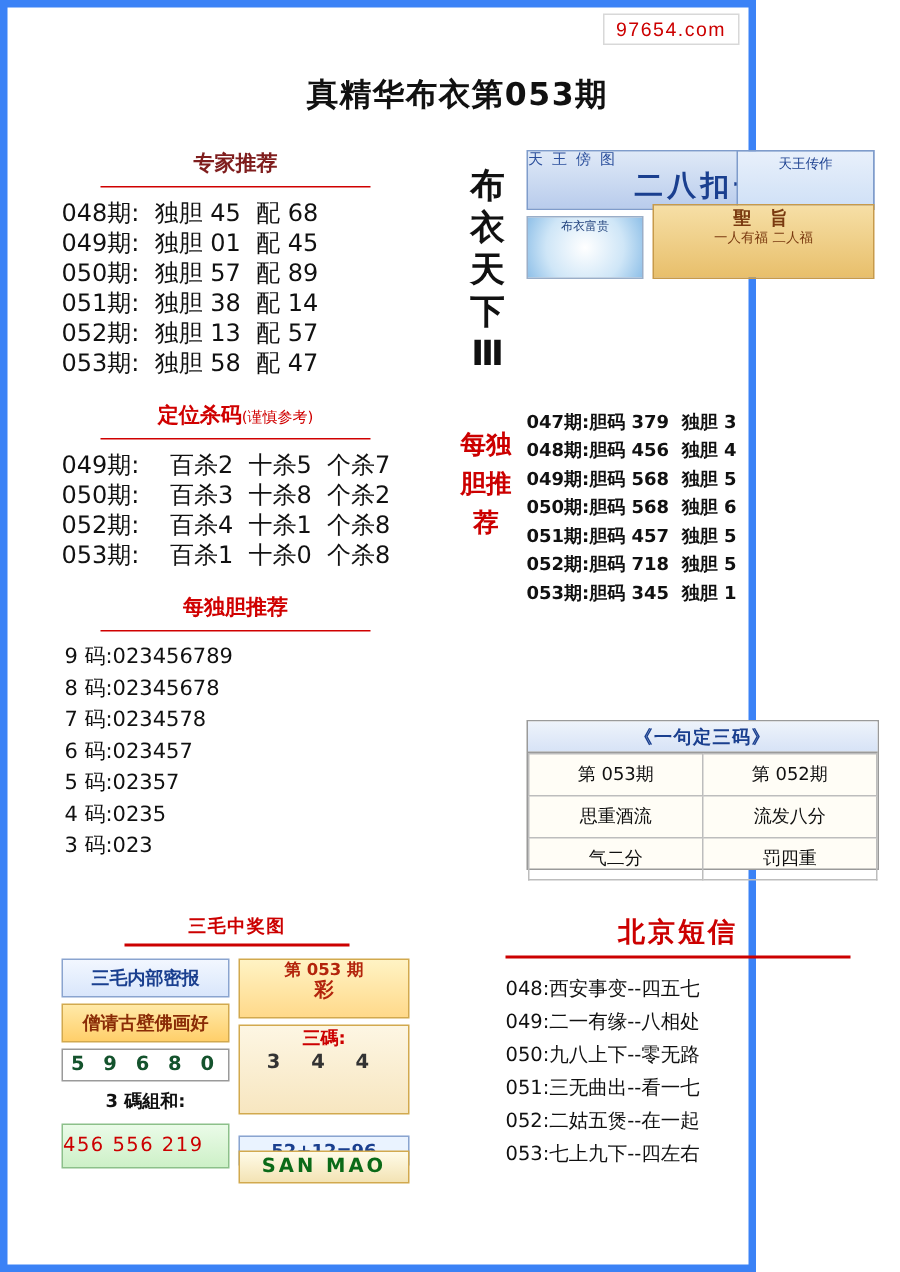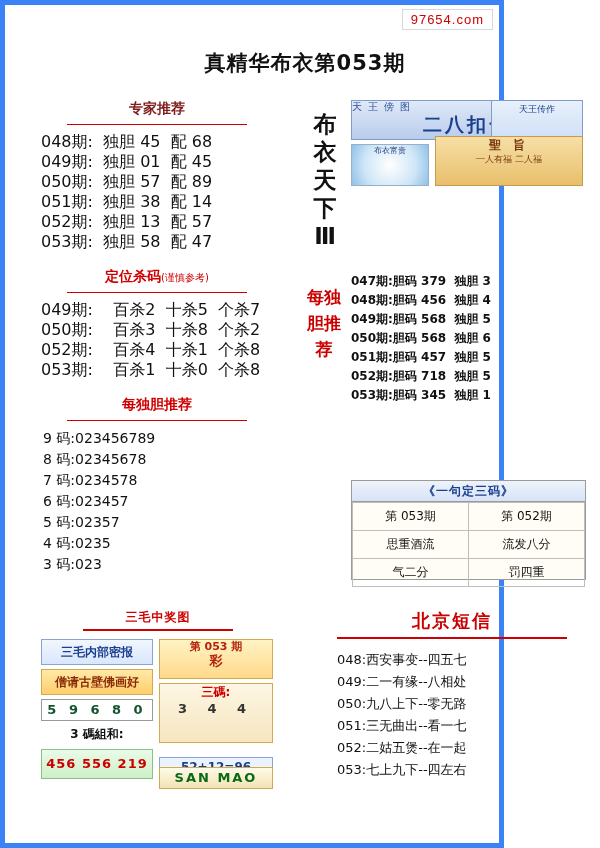--- a/index.html
+++ b/index.html
@@ -155,21 +155,21 @@
   }
   .cellH{
     position:absolute;left:118px;top:128px;width:114px;height:22px;
     background:linear-gradient(180deg,#fffbe8,#f3e3b4);border:1px solid #d2a94e;
     box-sizing:border-box;text-align:center;font-size:13px;font-weight:bold;color:#0b6a18;
     letter-spacing:2px;line-height:20px;
   }
   .cellI{
     position:absolute;left:0;top:110px;width:112px;height:30px;
     background:linear-gradient(180deg,#eafbe8,#cdf0c7);border:1px solid #8cc08a;
-    box-sizing:border-box;text-align:center;font-size:13px;font-weight:bold;color:#c00;
+    box-sizing:border-box;font-size:13px;font-weight:normal;color:#c00;
     line-height:28px;letter-spacing:1px;
   }
 </style>
 </head>
 <body>
 
 <div class="page">
 
   <div class="watermark">97654.com</div>
 

